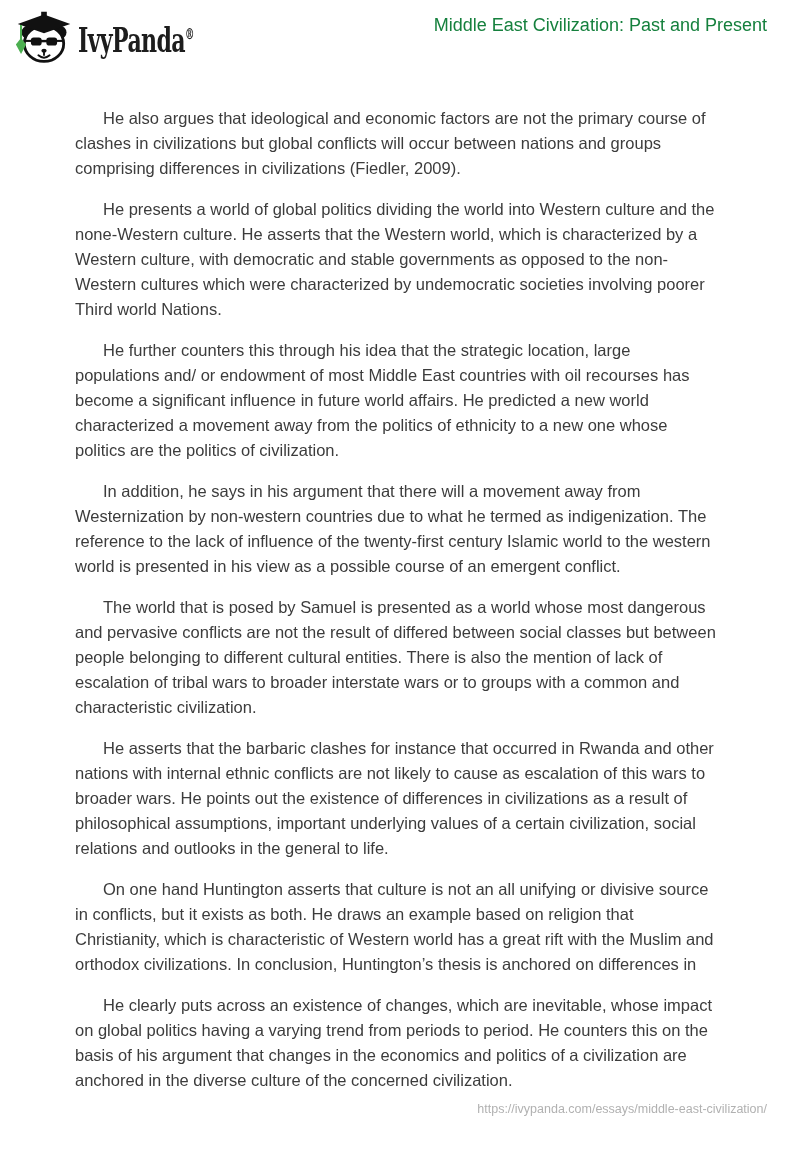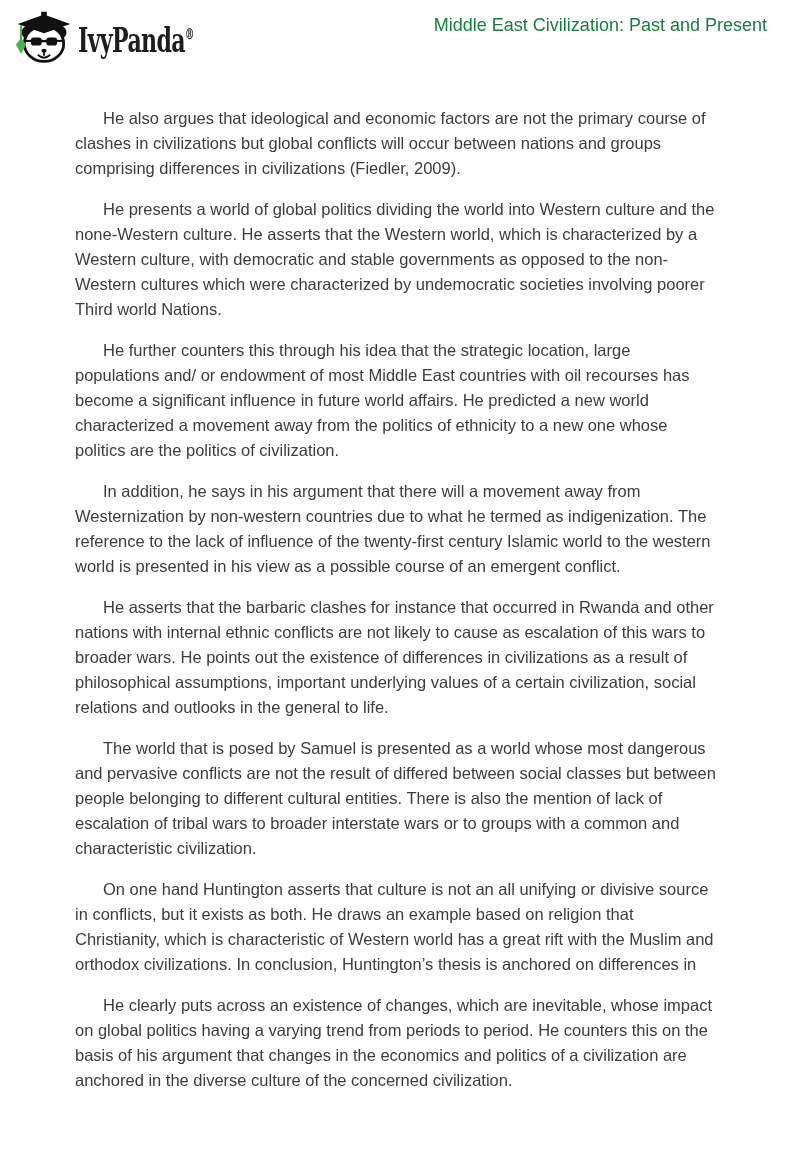--- a/index.html
+++ b/index.html
@@ -125,34 +125,35 @@
 Third world Nations.</p>
       <p class="para">He further counters this through his idea that the strategic location, large
 populations and/ or endowment of most Middle East countries with oil recourses has
 become a significant influence in future world affairs. He predicted a new world
 characterized a movement away from the politics of ethnicity to a new one whose
 politics are the politics of civilization.</p>
       <p class="para">In addition, he says in his argument that there will a movement away from
 Westernization by non-western countries due to what he termed as indigenization. The
 reference to the lack of influence of the twenty-first century Islamic world to the western
 world is presented in his view as a possible course of an emergent conflict.</p>
+      <p class="para">The world that is posed by Samuel is presented as a world whose most dangerous
+and pervasive conflicts are not the result of differed between social classes but between
+people belonging to different cultural entities. There is also the mention of lack of
+escalation of tribal wars to broader interstate wars or to groups with a common and
+characteristic civilization.</p>
       <p class="para">He asserts that the barbaric clashes for instance that occurred in Rwanda and other
 nations with internal ethnic conflicts are not likely to cause as escalation of this wars to
 broader wars. He points out the existence of differences in civilizations as a result of
 philosophical assumptions, important underlying values of a certain civilization, social
 relations and outlooks in the general to life.</p>
-      <p class="para">The world that is posed by Samuel is presented as a world whose most dangerous
-and pervasive conflicts are not the result of differed between social classes but between
-people belonging to different cultural entities. There is also the mention of lack of
-escalation of tribal wars to broader interstate wars or to groups with a common and
-characteristic civilization.</p>
       <p class="para">On one hand Huntington asserts that culture is not an all unifying or divisive source
 in conflicts, but it exists as both. He draws an example based on religion that
 Christianity, which is characteristic of Western world has a great rift with the Muslim and
 orthodox civilizations. In conclusion, Huntington’s thesis is anchored on differences in</p>
       <p class="para">He clearly puts across an existence of changes, which are inevitable, whose impact
 on global politics having a varying trend from periods to period. He counters this on the
 basis of his argument that changes in the economics and politics of a civilization are
 anchored in the diverse culture of the concerned civilization.</p>
     </div>
 
+  <div class="footer-url">https://ivypanda.com/essays/middle-east-civilization/</div>
 
 </div>
 
 </body></html>

